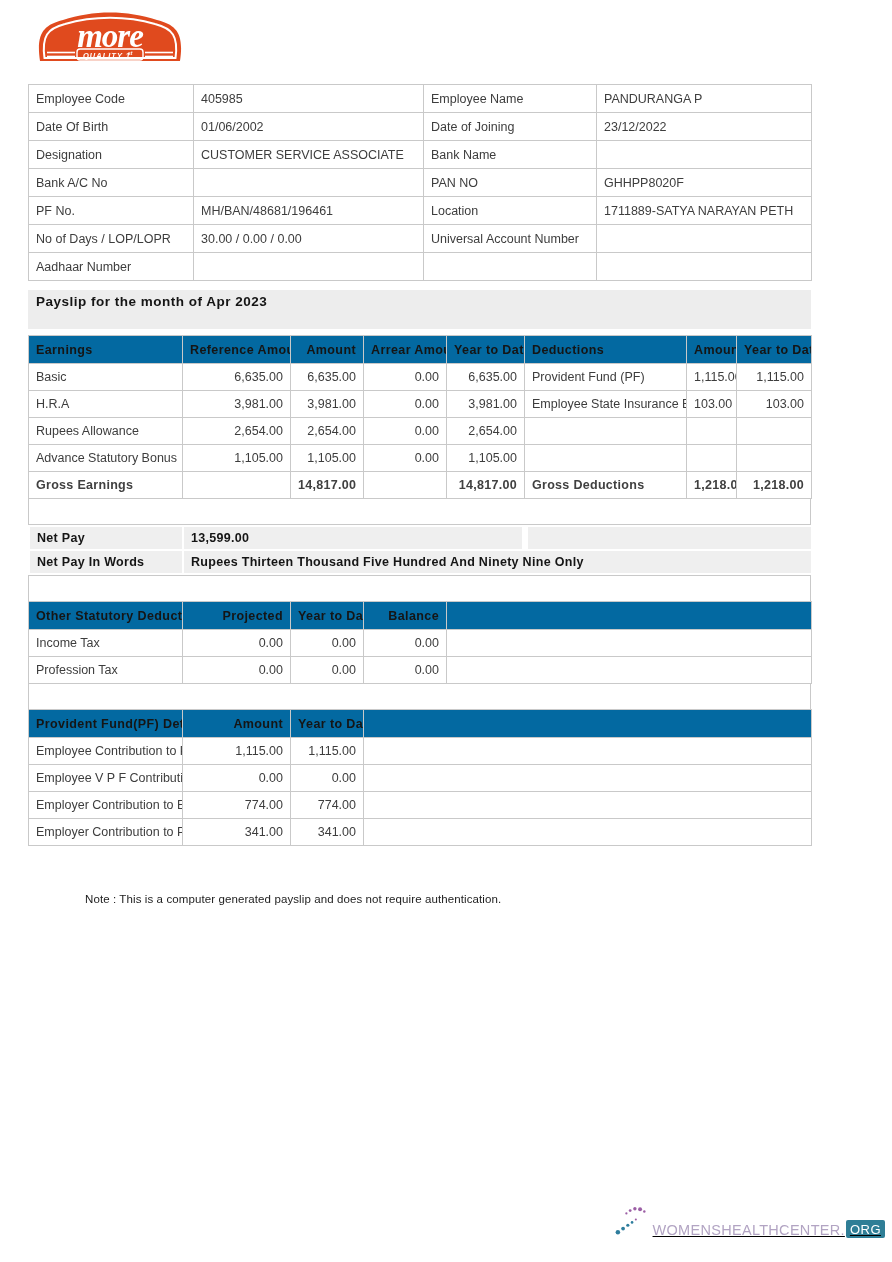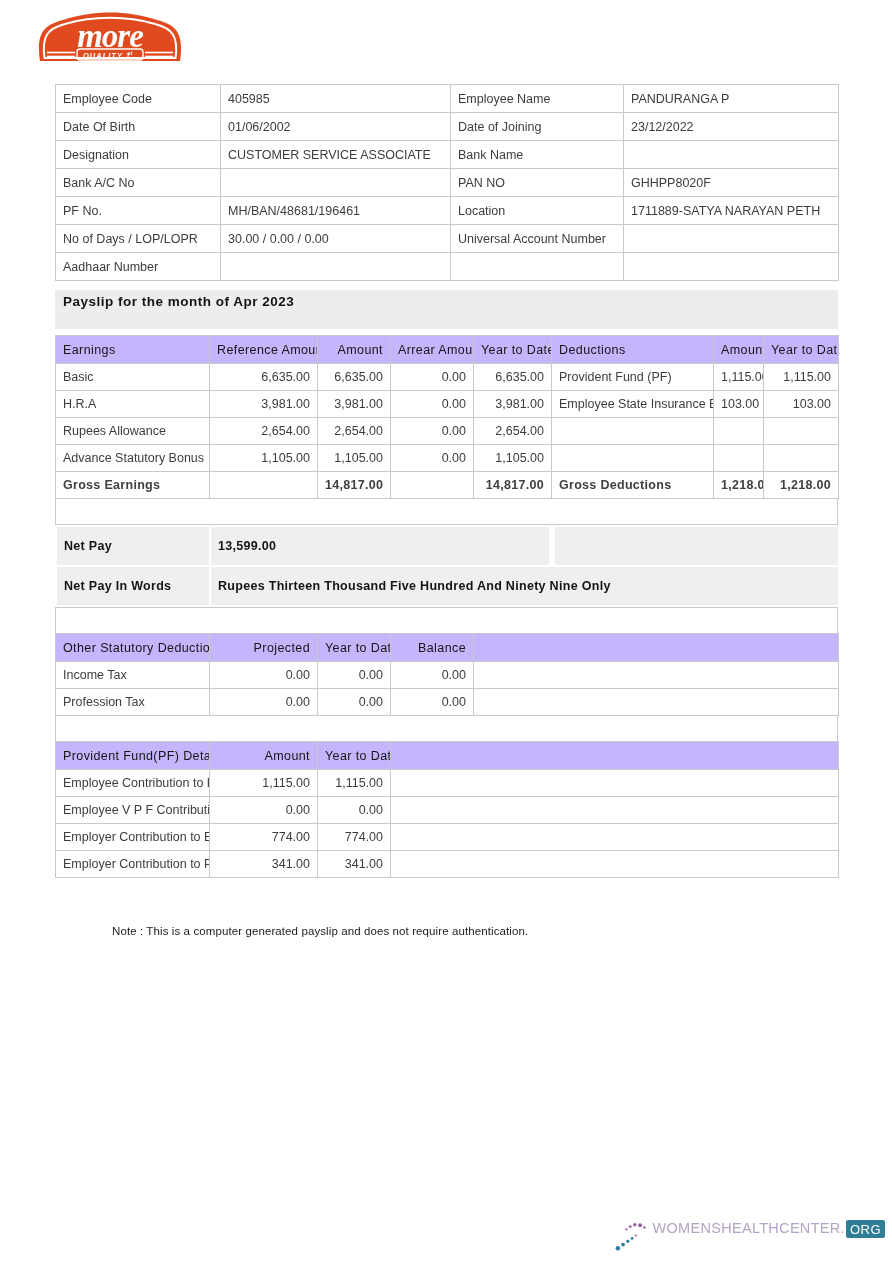--- a/index.html
+++ b/index.html
@@ -1,51 +1,51 @@
 <!DOCTYPE html>
 <html><head>
 <meta charset="utf-8">
 <style>
   html,body{margin:0;padding:0;}
   body{
     width:892px;height:1262px;position:relative;overflow:hidden;
     background:#ffffff;font-family:"Liberation Sans",sans-serif;
   }
   .logo-wrap{margin:12px 0 0 35px;width:150px;height:52px;font-style:italic;}
-  .content{margin-left:55px;width:783px;}
+  .content{margin-left:28px;width:783px;}
   table.t{border-collapse:collapse;table-layout:fixed;width:783px;}
   .t td,.t th{
     border:1px solid #c9c9c9;font-size:12.5px;color:#3d3d3d;
     padding:0 7px;height:26px;line-height:14px;overflow:hidden;white-space:nowrap;
   }
   table.info{margin-top:20px;}
   .info td{height:27px;}
   .t th{
-    background:#c4b5fd;font-weight:400;color:#151515;text-align:left;
+    background:#0369a1;font-weight:700;color:#151515;text-align:left;
     letter-spacing:.4px;height:27px;font-size:12.5px;
   }
   .t th.num,.t td.num{text-align:right;}
   .t tr.bold td{font-weight:700;color:#404040;letter-spacing:.3px;}
   .title-bar{
     background:#ededed;height:39px;line-height:23px;font-weight:700;
     font-size:13.5px;letter-spacing:.5px;color:#151515;padding-left:8px;margin-top:9px;
   }
   table.main{margin-top:6px;}
   .gap-box{border:1px solid #c9c9c9;height:25px;}
   .gap-box.overlap{margin-top:-1px;}
   table.osd,table.pf{margin-top:-1px;}
   table.netpay{border-collapse:collapse;table-layout:fixed;width:783px;}
   .netpay td{
     background:#efefef;border:2px solid #ffffff;height:22px;font-weight:700;
-    font-size:12.5px;letter-spacing:.3px;color:#151515;padding:8px 7px;
+    font-size:12.5px;letter-spacing:.3px;color:#151515;padding:0 7px;
     white-space:nowrap;overflow:hidden;
   }
   .netpay td.sep{border-left:6px solid #ffffff;}
   .note{margin:47px 0 0 57px;font-size:11.5px;color:#1c1c1c;letter-spacing:.1px;}
-  .watermark{position:absolute;right:7px;bottom:8px;display:flex;align-items:flex-start;}
+  .watermark{position:absolute;right:7px;bottom:24px;display:flex;align-items:flex-end;text-decoration:underline;}
   .wm-text{color:#b2a4c3;font-size:14.5px;letter-spacing:.3px;}
   .wm-badge{
     background:#2f7e96;color:#ffffff;font-size:13px;padding:2px 4px 1px 4px;
     border-radius:2px;letter-spacing:.5px;margin-left:1px;
   }
 </style>
 </head>
 <body>
 
 <div class="logo-wrap">

